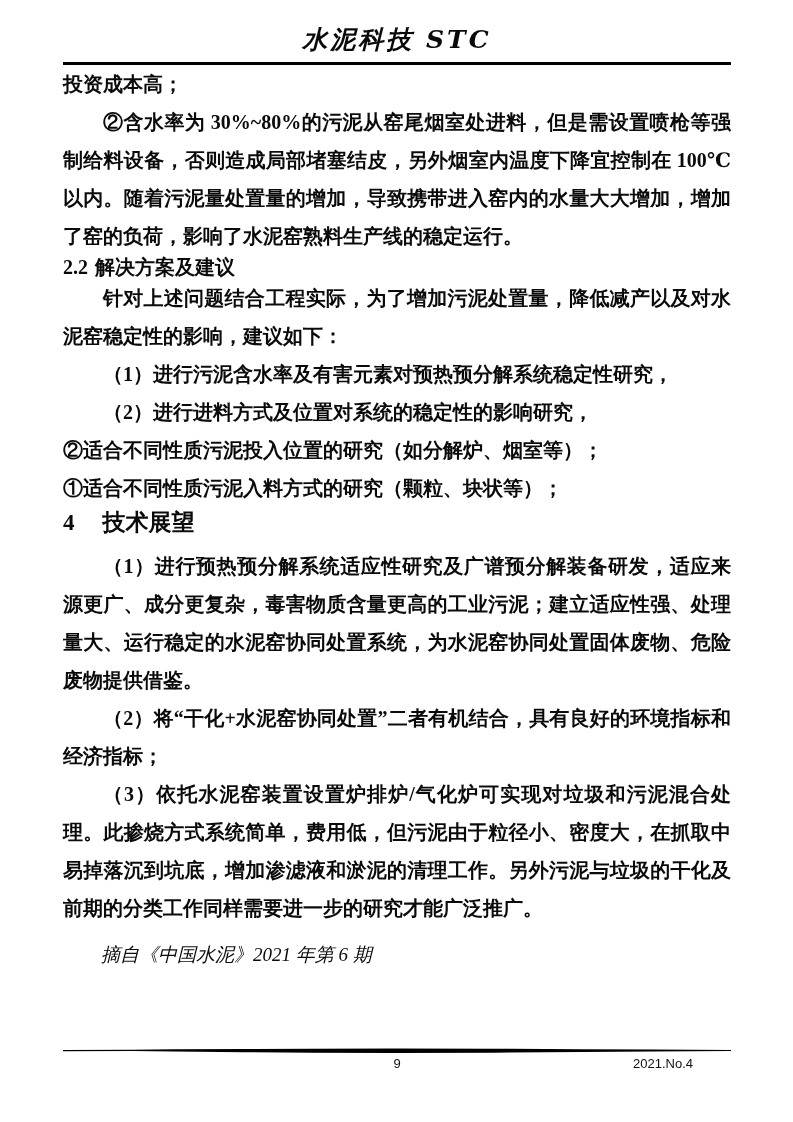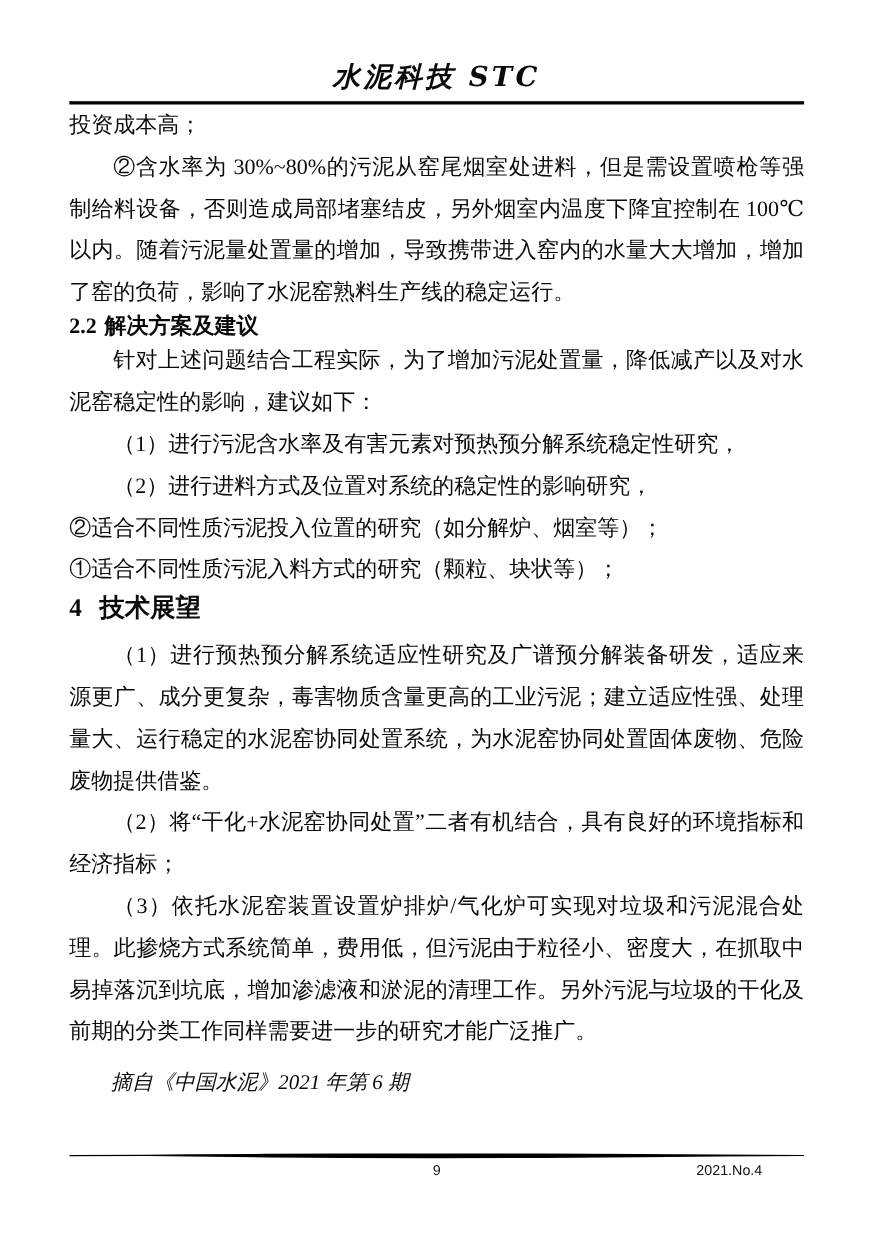--- a/index.html
+++ b/index.html
@@ -7,57 +7,57 @@
     position:relative;
     width:793px; height:1122px;
     background:#ffffff;
     color:#0a0a0a;
     overflow:hidden;
     font-family:"Liberation Serif","DejaVu Serif",serif;
   }
   .content { position:absolute; left:63px; top:0; width:668px; }
 
   
-  .header { padding-top:55px; }
+  .header { padding-top:25px; }
   .journal-title {
     text-align:center;
     font-family:"DejaVu Serif",serif;
     font-style:italic;
     font-weight:700;
     font-size:25px;
     line-height:30px;
     letter-spacing:3px;
   }
   .header-rule { height:3px; background:#000; margin-top:7px; }
 
   
   .body-text {
     font-size:20px;
     line-height:38px;
     text-align:justify;
     text-justify:inter-character;
   }
-  .body-text p { margin:0; padding:0; }
+  .body-text p { margin:0; padding:0;font-weight:bold; }
   .indent { text-indent:2em; }
 
   .h-sub {
     margin:0; padding:0;
     font-size:20px; line-height:24px;
     font-weight:700;
     text-align:left;
   }
   .h-sub .gap { margin-left:7px; }
 
   .h-main {
     margin:2px 0 10px 0; padding:0;
     font-size:23px; line-height:28px;
     font-weight:700;
     text-align:left;
   }
-  .h-main .gap { margin-left:16px; }
+  .h-main .gap { margin-left:28px; }
 
   .source-line {
     margin-top:16px;
     margin-left:38px;
     font-style:italic;
     font-size:19px;
     line-height:24px;
     text-align:left;
   }
 

